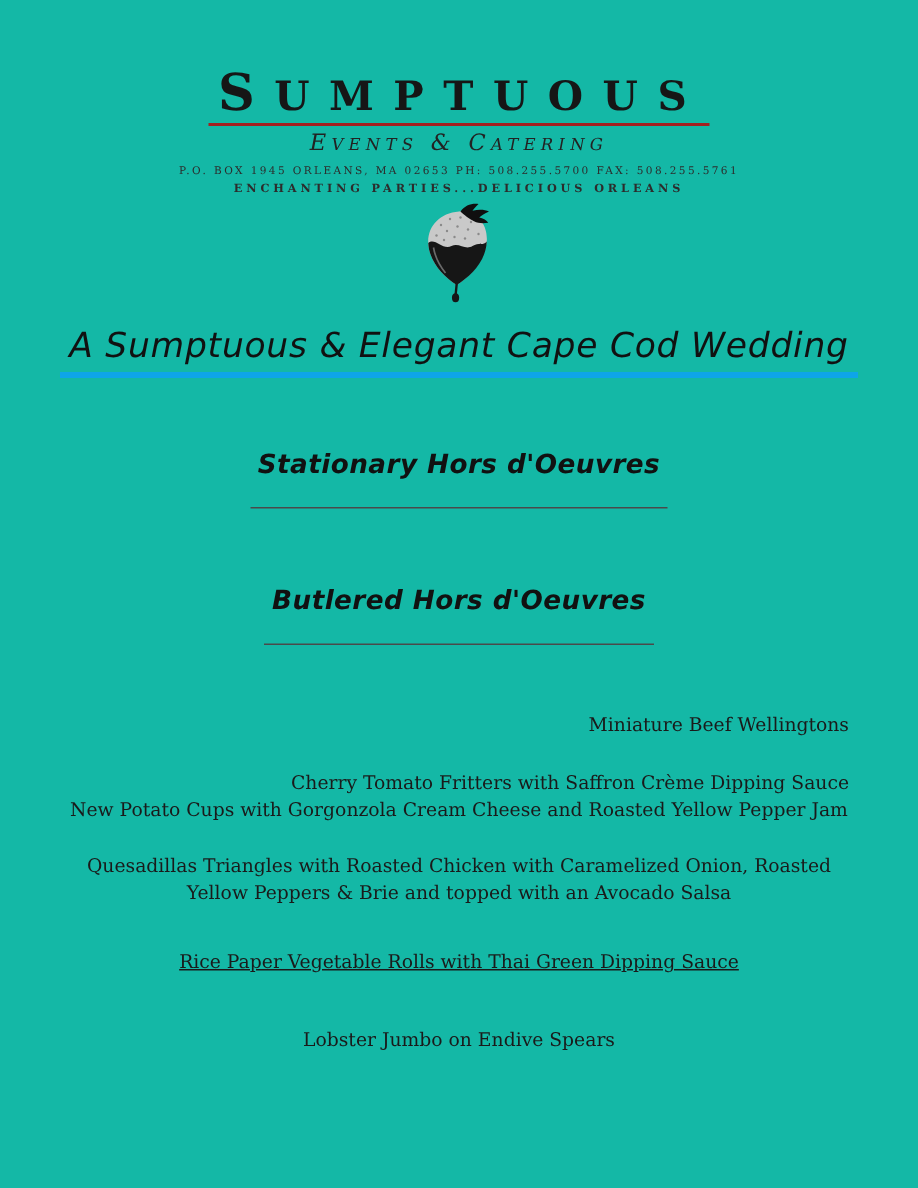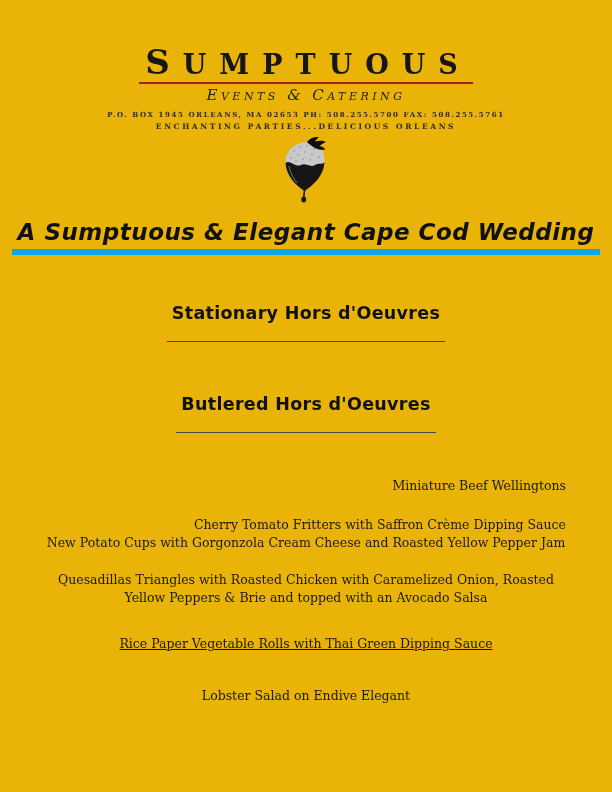--- a/index.html
+++ b/index.html
@@ -1,21 +1,21 @@
 <!DOCTYPE html>
 <html><head>
 <meta charset="utf-8">
 <style>
   html, body { margin: 0; padding: 0; background: #ffffff; }
   .page {
     position: relative;
     width: 612px;
     height: 792px;
     margin: 0 auto;
-    background: #eab308;
+    background: #14b8a6;
     font-family: "DejaVu Serif", "Liberation Serif", serif;
     color: #1a1a1a;
     text-align: center;
     overflow: hidden;
     box-sizing: border-box;
     padding-top: 44px;
   }
 
   
   .brand-name {
@@ -34,52 +34,53 @@
     margin-top: 2px;
     font-size: 15px;
     font-variant: small-caps;
     letter-spacing: 3.5px;
     color: #222222;
     font-style: italic;
   }
   .brand-address {
     margin-top: 6px;
     font-size: 7px;
-    font-weight: 700;
+    font-weight: 400;
     letter-spacing: 1.6px;
     color: #2c2c2c;
   }
   .brand-tagline {
     margin-top: 3px;
     font-size: 7.5px;
     font-weight: 700;
     letter-spacing: 2.6px;
     color: #2c2c2c;
   }
 
   
   .logo { margin-top: 4px; height: 70px; }
 
   
   .menu-title {
     margin: 14px auto 0 auto;
     display: inline-block;
     font-family: "DejaVu Sans", "Liberation Sans", cursive, sans-serif;
     font-style: italic;
-    font-weight: 700;
+    font-weight: 400;
     font-size: 23px;
     letter-spacing: 0.5px;
     color: #111111;
-    border-bottom: 6px solid #0ea5e9;
+    border-bottom: 4px solid #0ea5e9;
     padding: 0 6px 3px 6px;
     line-height: 1.15;
   }
   .section-heading {
     display: inline-block;
     font-family: "DejaVu Sans", "Liberation Sans", cursive, sans-serif;
+    font-style: italic;
     font-weight: 600;
     font-size: 17.5px;
     letter-spacing: 0.3px;
     color: #111111;
     border-bottom: 1.5px solid #4a4a4a;
     padding: 0 5px 18px 5px;
     line-height: 1.15;
   }
   .sec-1 .section-heading-wrap { margin-top: 34px; }
   .sec-2 .section-heading-wrap { margin-top: 22px; }
@@ -157,17 +158,17 @@
   <section class="sec-2">
     <div class="section-heading-wrap">
       <h2 class="section-heading">Butlered Hors d'Oeuvres</h2>
     </div>
     <div class="butlered-list">
       <div class="menu-line bitem-1">Miniature Beef Wellingtons</div>
       <div class="menu-line bitem-2">Cherry Tomato Fritters with Saffron Crème Dipping Sauce</div>
       <div class="menu-line bitem-3">New Potato Cups with Gorgonzola Cream Cheese and Roasted Yellow Pepper Jam</div>
       <div class="menu-line bitem-4">Quesadillas Triangles with Roasted Chicken with Caramelized Onion, Roasted Yellow Peppers &amp; Brie and topped with an Avocado Salsa</div>
       <div class="menu-line bitem-5">Rice Paper Vegetable Rolls with Thai Green Dipping Sauce</div>
-      <div class="menu-line bitem-6">Lobster Salad on Endive Elegant</div>
+      <div class="menu-line bitem-6">Lobster Jumbo on Endive Spears</div>
     </div>
   </section>
 
 </div>
 
 </body></html>

